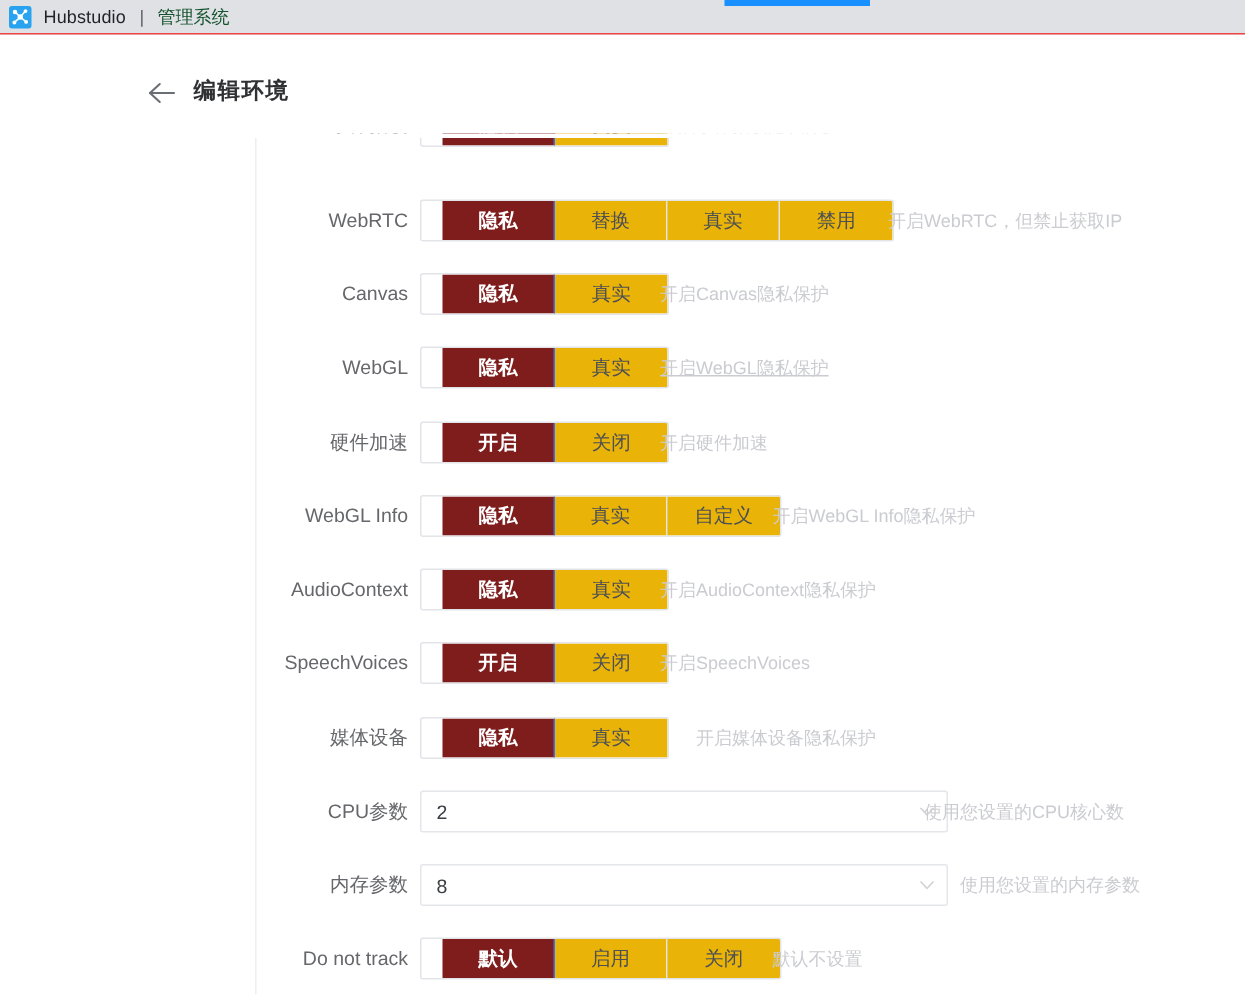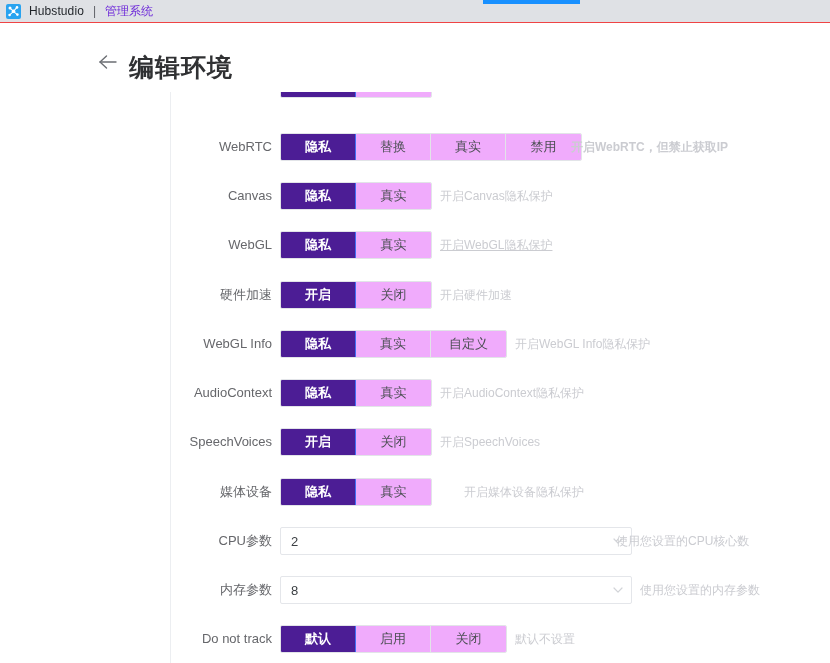--- a/index.html
+++ b/index.html
@@ -64,21 +64,21 @@
     letter-spacing: 0.1px;
     white-space: nowrap;
   }
   .title-sep {
     font-size: 12px;
     color: #5d6066;
     margin: 0 9px;
   }
   .sys-name {
     font-size: 12px;
-    color: #6d28d9;
+    color: #14532d;
     white-space: nowrap;
   }
 
   
   .page-header {
     position: absolute;
     left: 0;
     top: 24px;
     width: 830px;
     height: 65px;
@@ -94,21 +94,21 @@
     height: 22px;
     display: flex;
     align-items: center;
     justify-content: center;
     cursor: pointer;
   }
   .page-title {
     position: absolute;
     left: 129px;
     top: 51px;
-    font-size: 25px;
+    font-size: 15px;
     font-weight: bold;
     color: #303133;
     letter-spacing: 1px;
     white-space: nowrap;
   }
 
   
   .form-area {
     position: absolute;
     left: 0;
@@ -158,33 +158,34 @@
     overflow: hidden;
   }
   .seg {
     width: 75px;
     height: 26px;
     display: flex;
     align-items: center;
     justify-content: center;
     font-size: 13px;
     color: #4c4f54;
-    background: #f0abfc;
+    background: #eab308;
     border-right: 1px solid #e2e4e8;
     box-sizing: border-box;
     cursor: pointer;
     user-select: none;
     white-space: nowrap;
   }
   .seg:last-child { border-right: none; }
   .seg.active {
-    background: #4c1d95;
+    background: #7f1d1d;
     color: #ffffff;
     font-weight: bold;
     border-right-color: #3f6ef4;
+    margin-left: 14px;
   }
   .hint {
     position: absolute;
     top: 0;
     height: 28px;
     line-height: 28px;
     font-size: 12px;
     color: #cbccd1;
     white-space: nowrap;
   }
@@ -296,21 +297,21 @@
 
     <div id="rows-host">
         <div class="row" style="top: 44px;">
           <div class="row-label">WebRTC</div>
           <div class="seg-group">
             <div class="seg active">隐私</div>
             <div class="seg">替换</div>
             <div class="seg">真实</div>
             <div class="seg">禁用</div>
           </div>
-          <div class="hint" style="left: 571px; font-weight: bold;">开启WebRTC，但禁止获取IP</div>
+          <div class="hint" style="left: 592px;">开启WebRTC，但禁止获取IP</div>
         </div>
         <div class="row" style="top: 93px;">
           <div class="row-label">Canvas</div>
           <div class="seg-group">
             <div class="seg active">隐私</div>
             <div class="seg">真实</div>
           </div>
           <div class="hint" style="left: 440px;">开启Canvas隐私保护</div>
         </div>
         <div class="row" style="top: 142px;">

